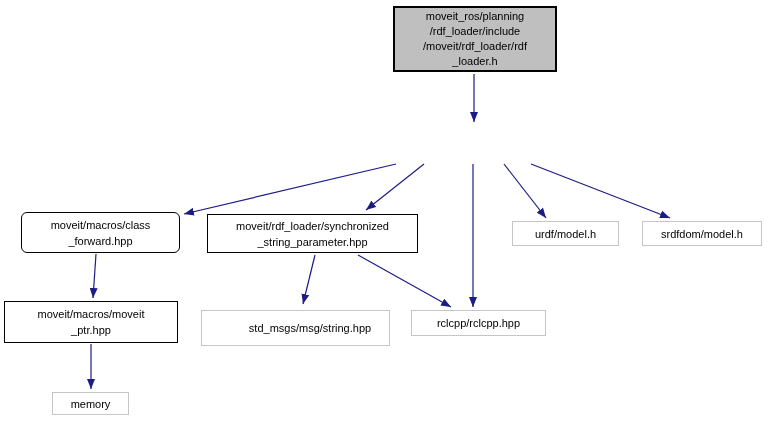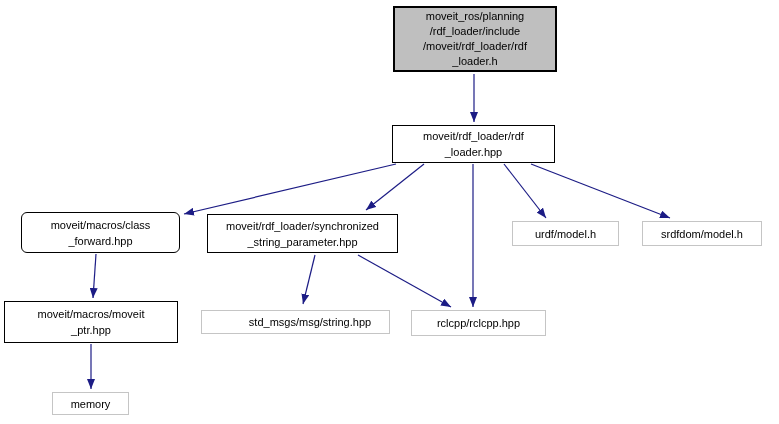--- a/index.html
+++ b/index.html
@@ -66,35 +66,33 @@
     <line class="edge" x1="91" y1="344" x2="91" y2="389" marker-end="url(#arrow)"></line>
     <line class="edge" x1="315" y1="255" x2="303" y2="304" marker-end="url(#arrow)"></line>
     <line class="edge" x1="358" y1="255" x2="451" y2="307" marker-end="url(#arrow)"></line>
   </svg>
 
   <div class="node main" style="left:393px; top:6px; width:164px; height:66px;">moveit_ros/planning
 /rdf_loader/include
 /moveit/rdf_loader/rdf
 _loader.h</div>
 
-  <div class="node internal" style="left:392px; top:125px; width:163px; height:38px;">moveit/rdf_loader/rdf
-_loader.hpp</div>
 
   <div class="node internal" style="left:21px; top:212px; width:159px; height:41px;border-radius:6px;">moveit/macros/class
 _forward.hpp</div>
 
-  <div class="node internal" style="left:207px; top:214px; width:191px; height:39px;">moveit/rdf_loader/synchronized
+  <div class="node internal" style="left:207px; top:214px; width:211px; height:39px;">moveit/rdf_loader/synchronized
 _string_parameter.hpp</div>
 
   <div class="node external" style="left:512px; top:221px; width:107px; height:25px;">urdf/model.h</div>
 
   <div class="node external" style="left:642px; top:221px; width:120px; height:25px;">srdfdom/model.h</div>
 
   <div class="node internal" style="left:4px; top:301px; width:174px; height:42px;">moveit/macros/moveit
 _ptr.hpp</div>
 
-  <div class="node external" style="left:201px; top:310px; width:189px; height:24px;padding-left:31px;">std_msgs/msg/string.hpp</div>
+  <div class="node external" style="left:201px; top:310px; width:189px; height:36px;padding-left:31px;">std_msgs/msg/string.hpp</div>
 
   <div class="node external" style="left:411px; top:310px; width:135px; height:26px;">rclcpp/rclcpp.hpp</div>
 
   <div class="node external" style="left:52px; top:392px; width:77px; height:23px;">memory</div>
 
 </div>
 
 </body></html>

